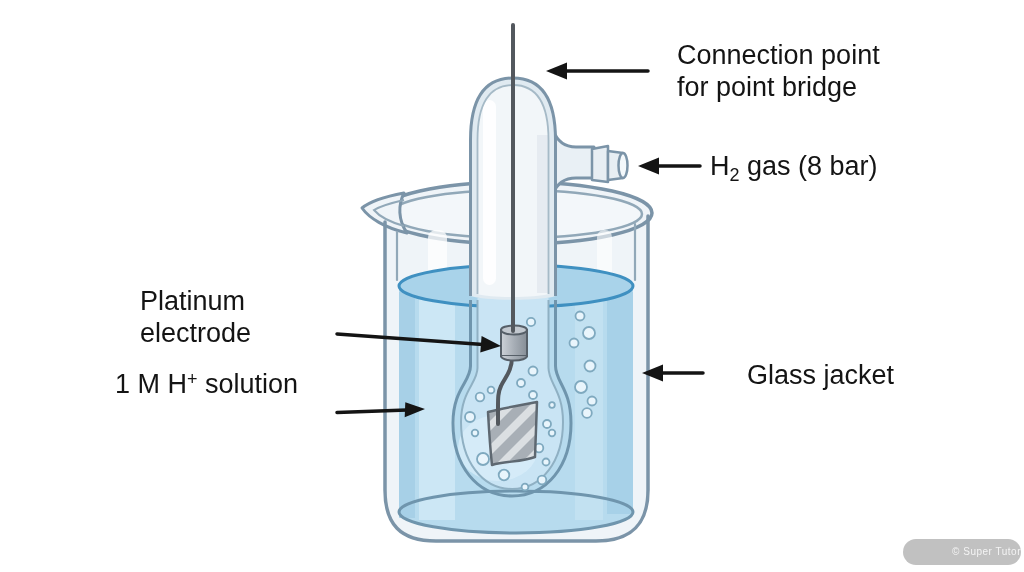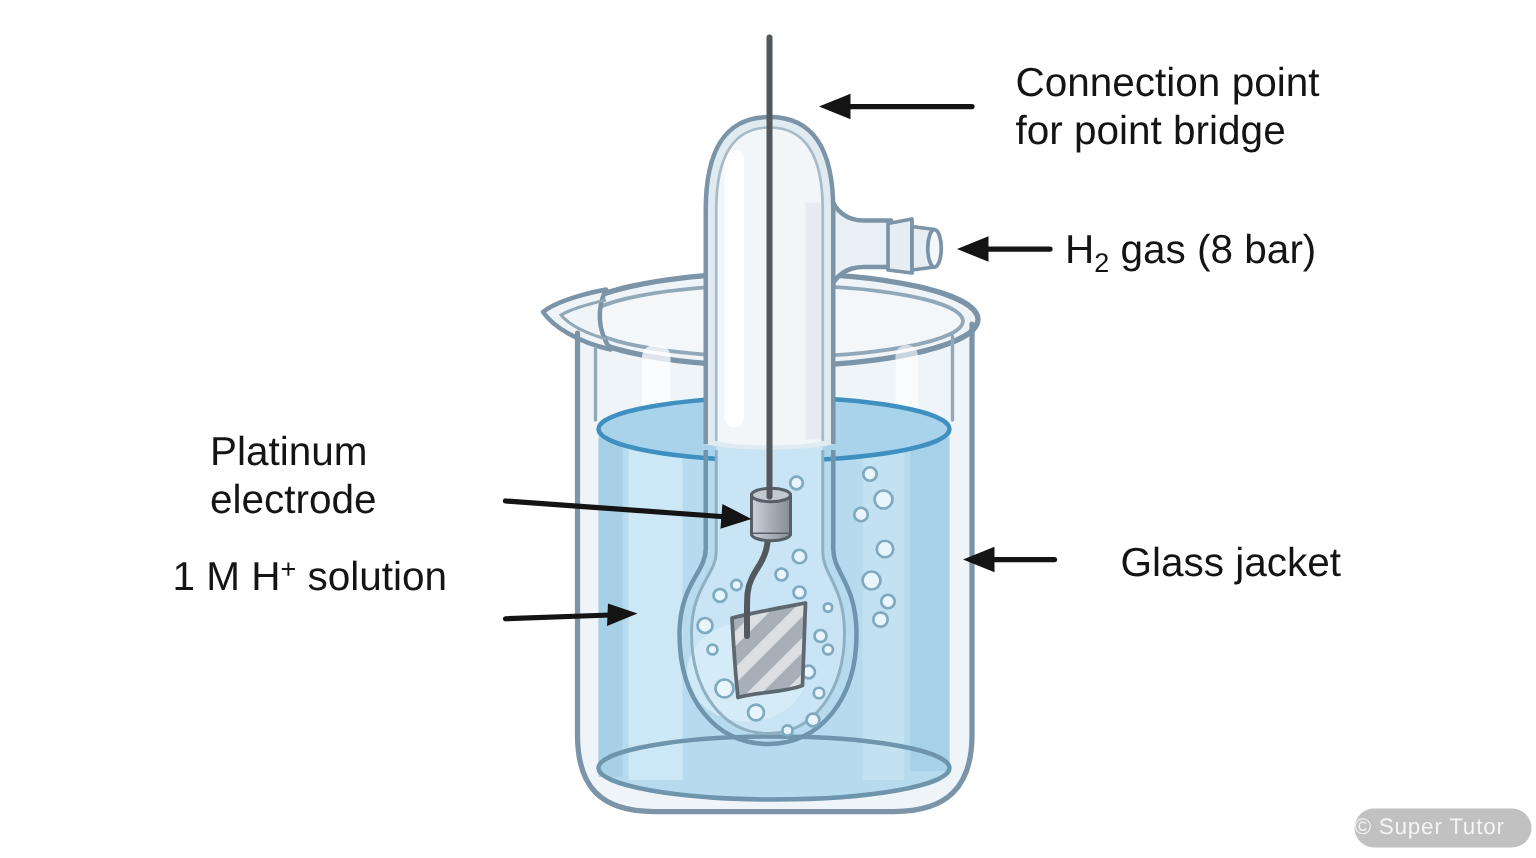--- a/index.html
+++ b/index.html
@@ -32,21 +32,21 @@
   .arrow-head{fill:var(--c-ink);stroke:none;}
 
   .lbl{position:absolute;color:var(--c-ink);font-size:27px;line-height:32px;
        font-weight:400;white-space:nowrap;}
   .lbl sub{font-size:18px;vertical-align:-6px;line-height:0;}
   .lbl sup{font-size:18px;vertical-align:8px;line-height:0;}
   .lbl.right{text-align:left;}
 
   .watermark{position:absolute;left:903px;top:539px;width:118px;height:26px;
      background:rgba(148,148,148,.58);border-radius:13px;color:rgba(255,255,255,.82);
-     font-size:15px;line-height:26px;text-align:left;letter-spacing:.5px;}
+     font-size:10px;line-height:26px;text-align:right;letter-spacing:.5px;}
 </style>
 </head>
 <body>
 
 <div class="stage">
 
 <svg width="1024" height="572" viewBox="0 0 1024 572">
   <defs>
     <linearGradient id="cylGrad" x1="0" y1="0" x2="1" y2="0">
       <stop offset="0" stop-color="#cdd2d8"></stop>

